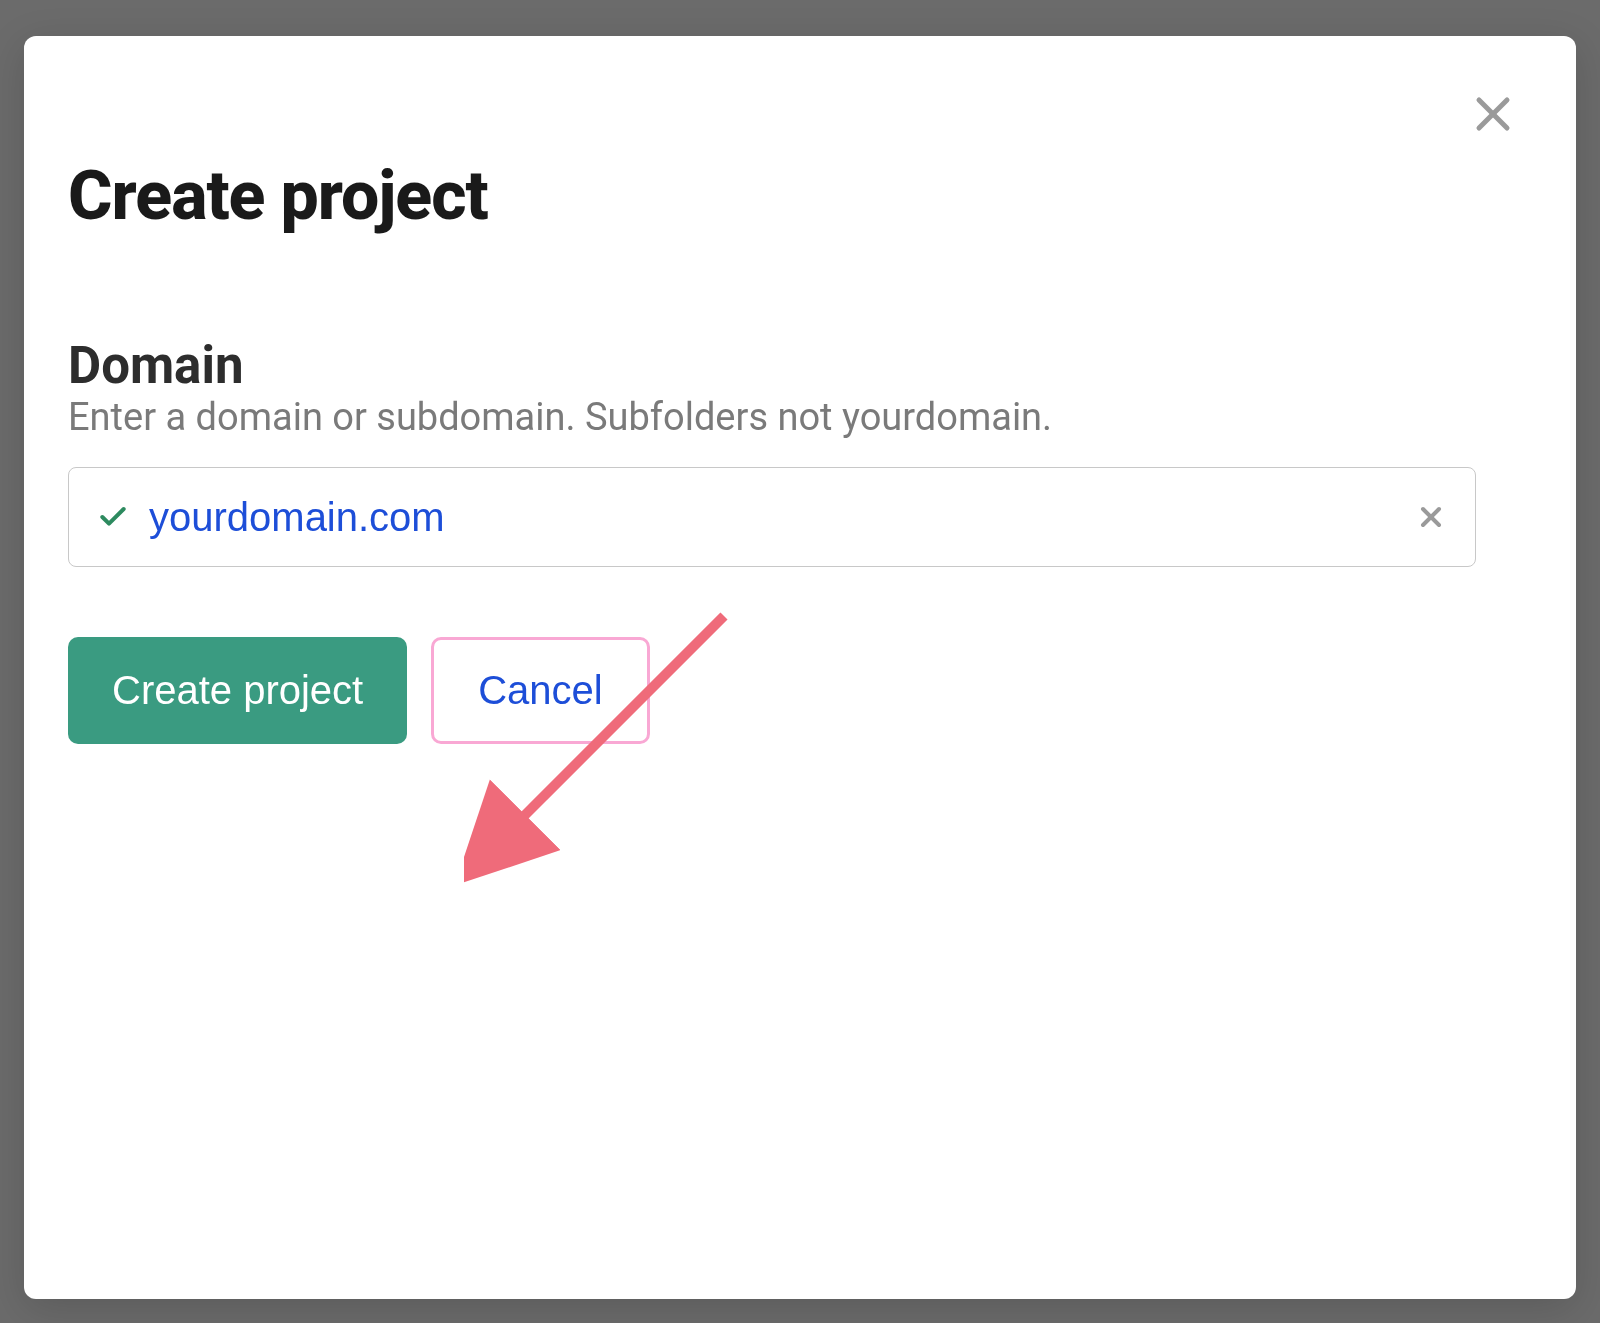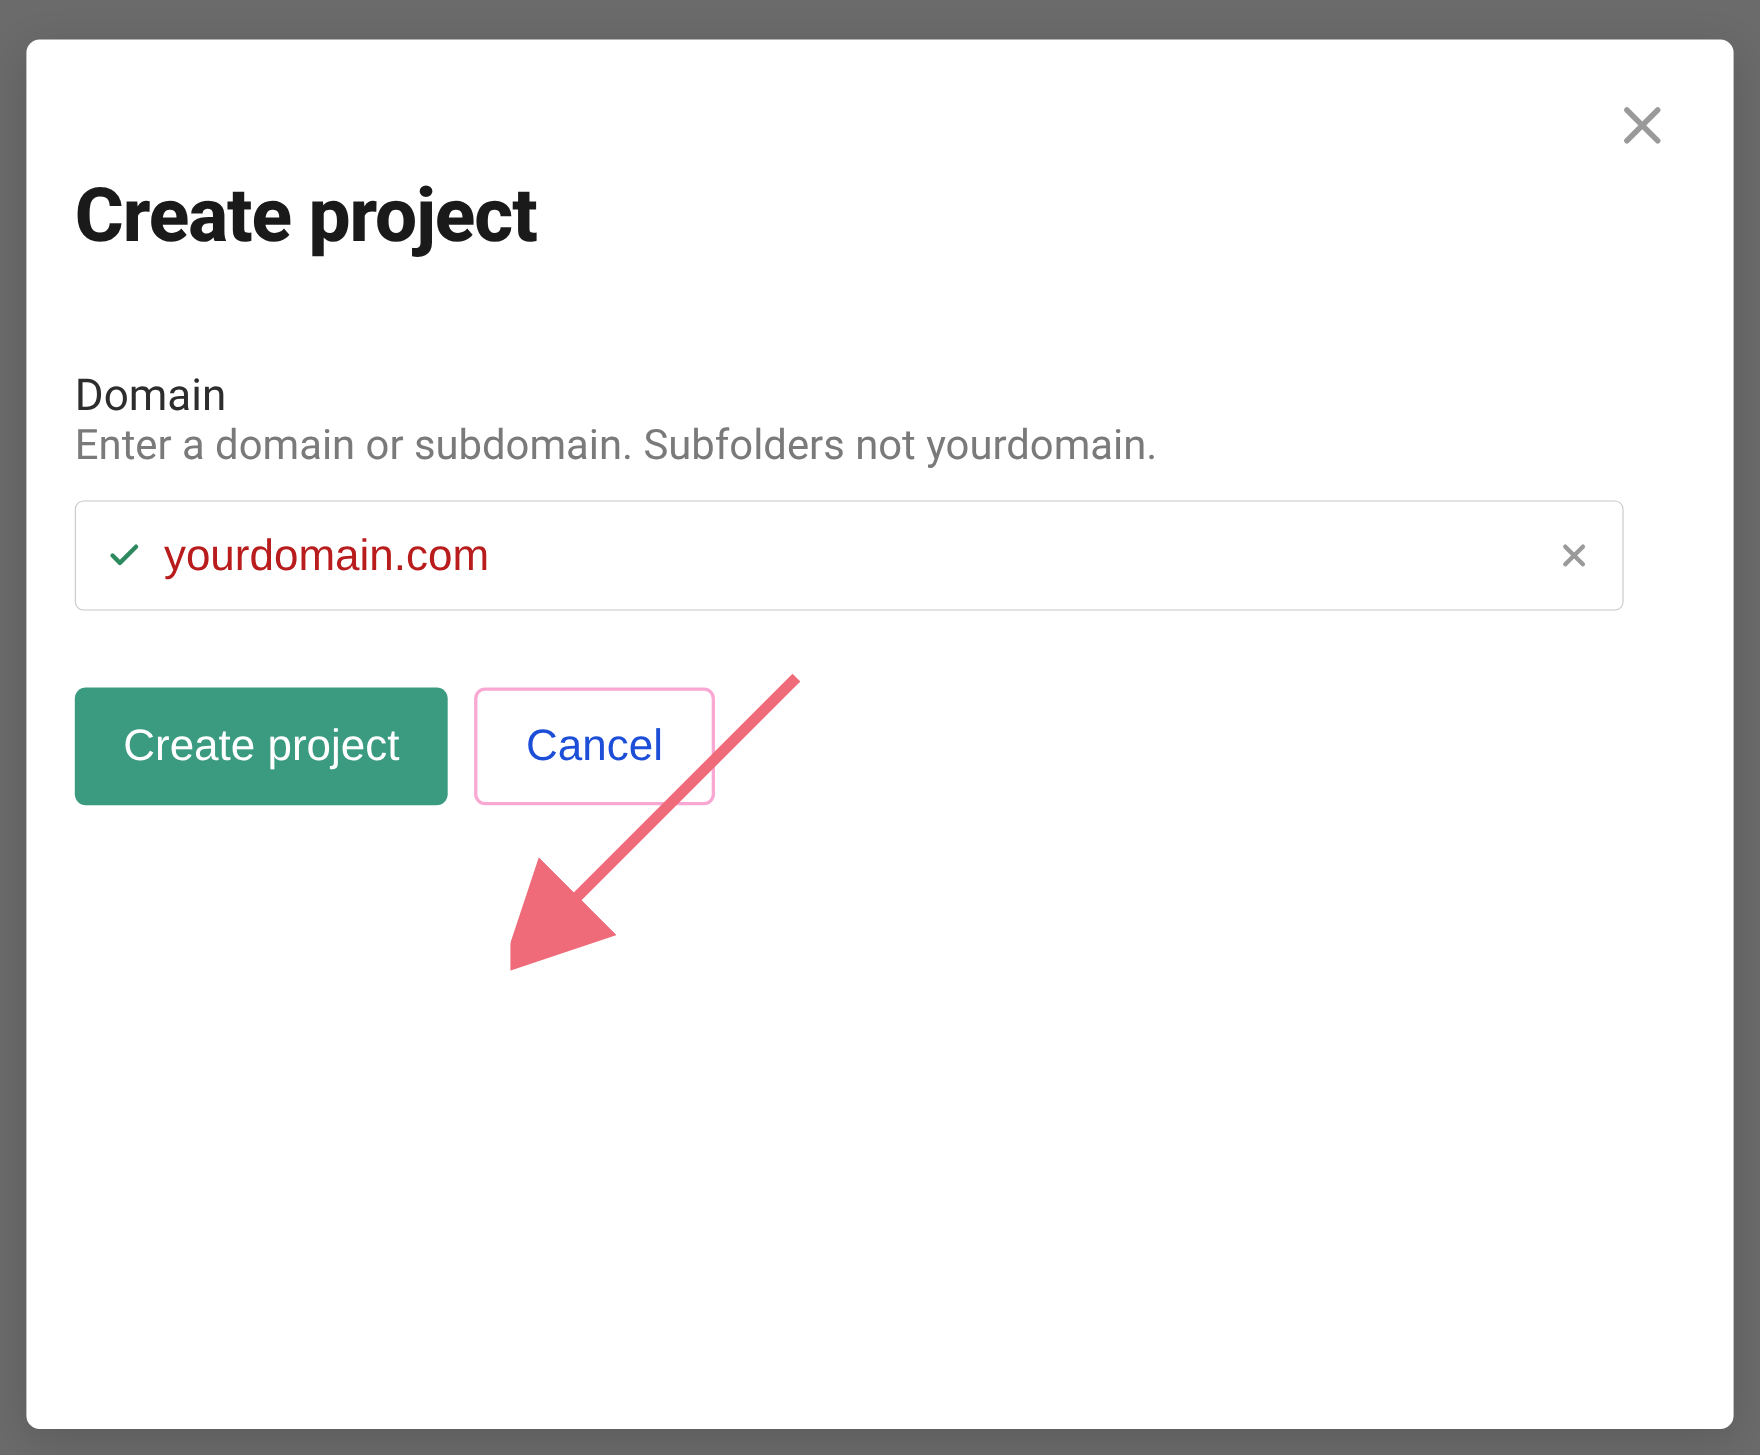--- a/index.html
+++ b/index.html
@@ -53,22 +53,22 @@
     .field-group {
       margin-bottom: 70px;
     }
     .field-label-row {
       display: flex;
       justify-content: space-between;
       align-items: baseline;
       margin-bottom: 10px;
     }
     .field-label {
-      font-size: 40px;
-      font-weight: 400;
+      font-size: 51px;
+      font-weight: 700;
       color: #2d2d2d;
     }
     .field-hint {
       font-size: 38px;
       color: #7a7a7a;
       margin-bottom: 28px;
     }
     .field-optional {
       font-size: 38px;
       color: #7a7a7a;
@@ -91,21 +91,21 @@
     }
     .check-icon svg {
       width: 32px;
       height: 32px;
     }
     .input-field {
       flex: 1;
       border: none;
       outline: none;
       font-size: 40px;
-      color: #b91c1c;
+      color: #1d4ed8;
       background: transparent;
       height: 100%;
     }
     .input-field::placeholder {
       color: #2d2d2d;
     }
     .clear-icon {
       display: flex;
       align-items: center;
       justify-content: center;

